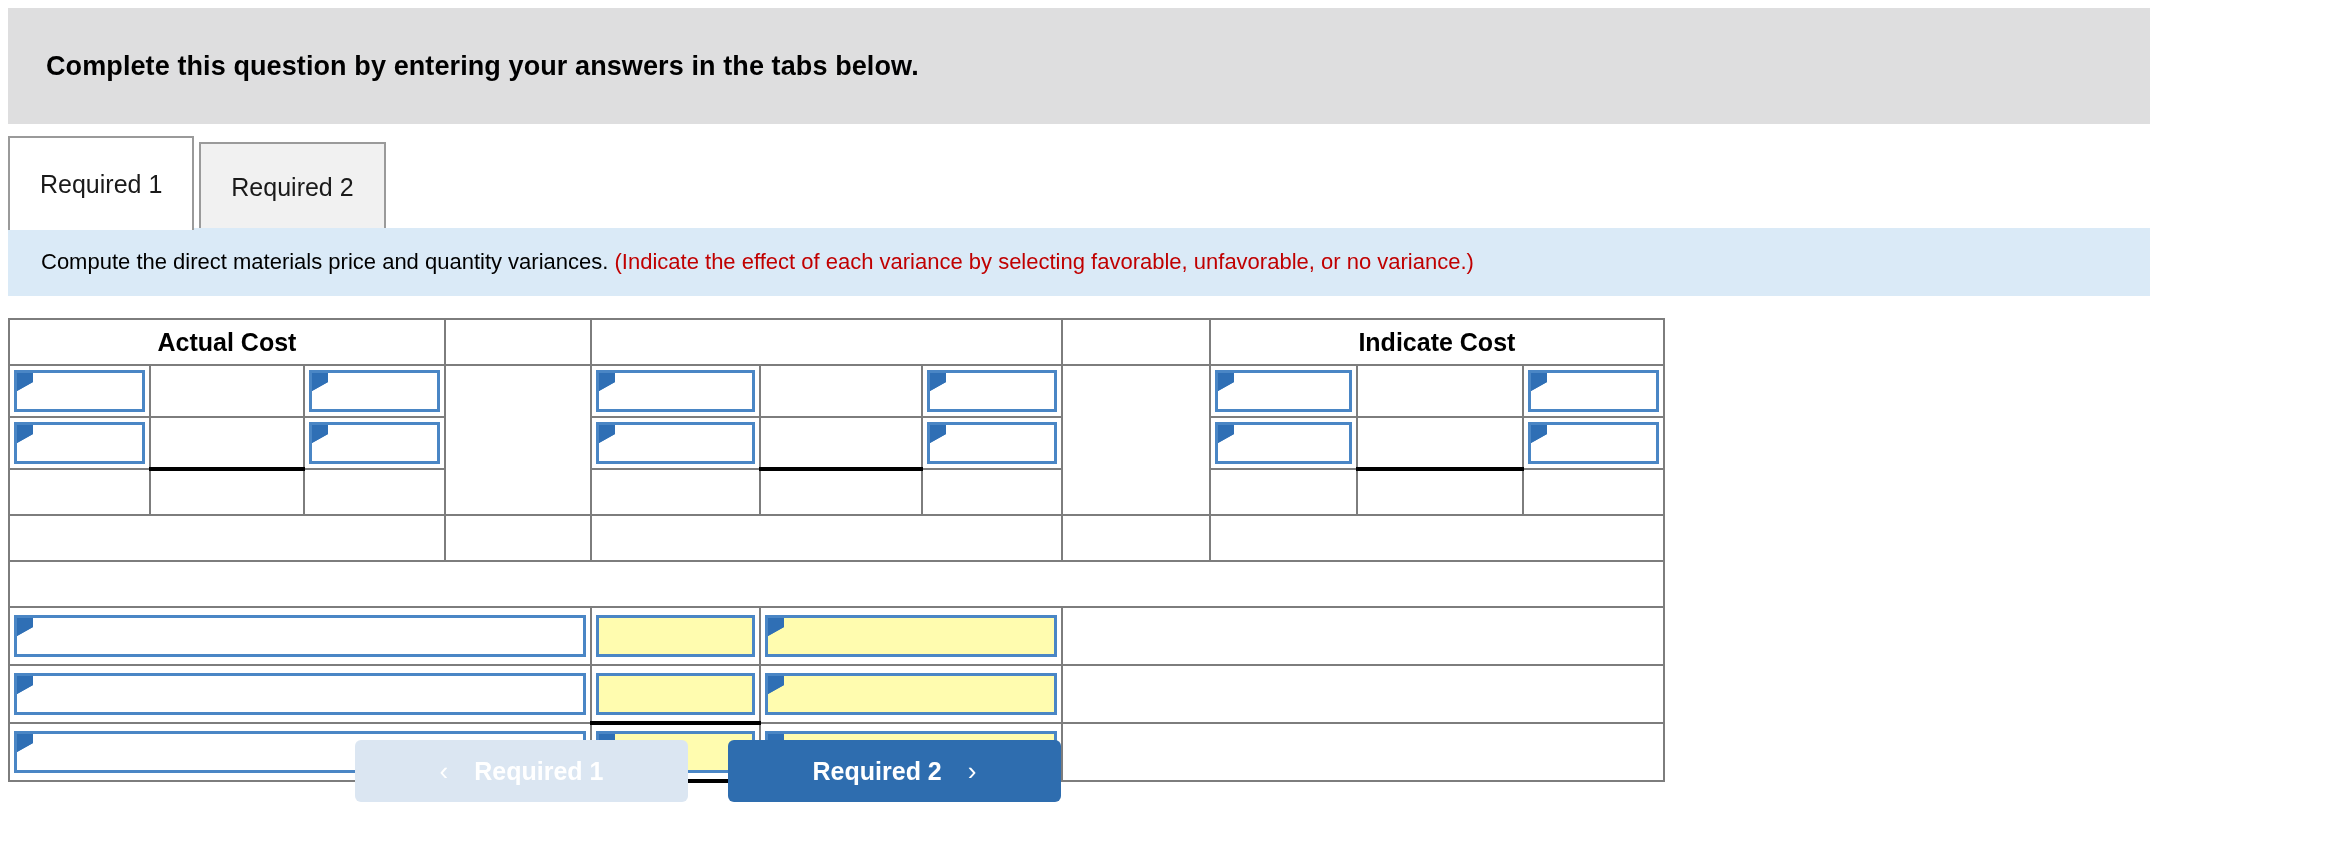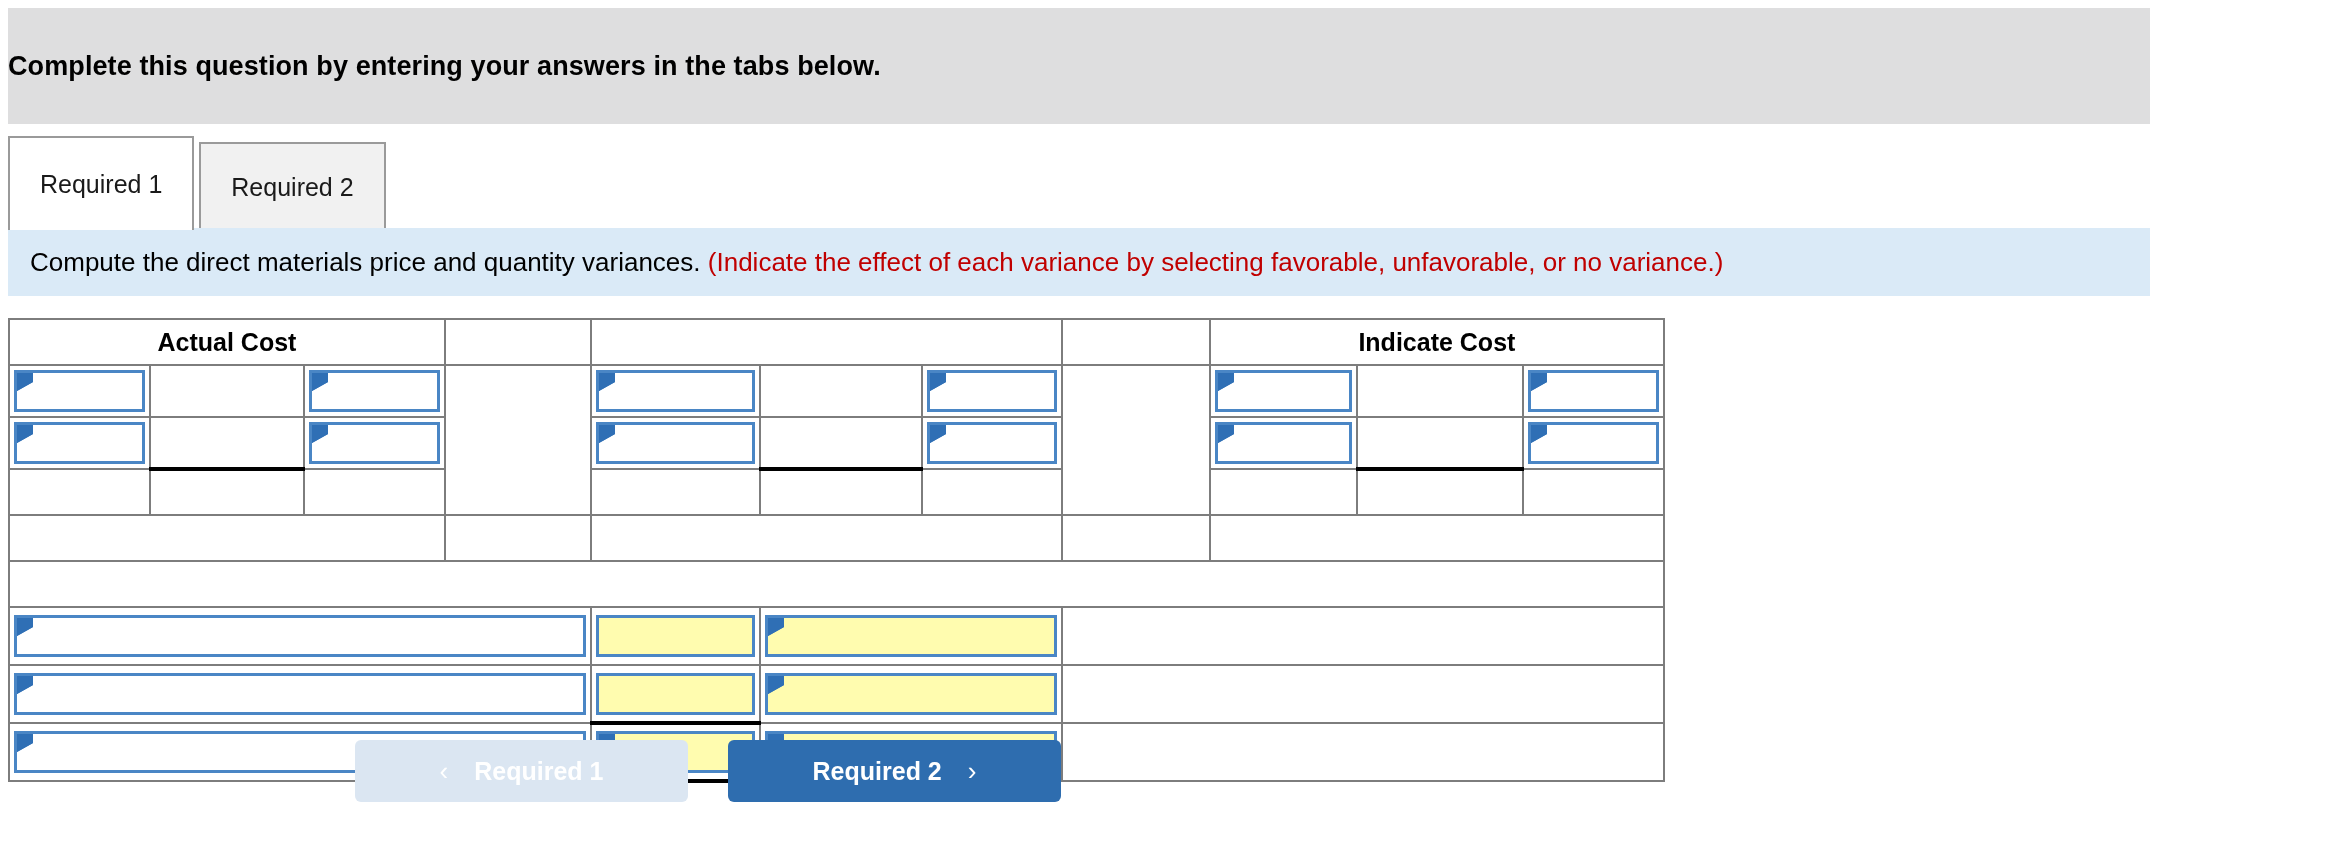--- a/index.html
+++ b/index.html
@@ -19,20 +19,21 @@
   
   .banner {
     position: absolute;
     left: 8px; top: 8px;
     width: 2142px; height: 116px;
     background: #dededf;
     display: flex;
     align-items: center;
   }
   .banner-text {
+    margin-left: 38px;
     font-size: 27px;
     font-weight: bold;
     color: #000000;
     letter-spacing: .1px;
   }
 
   
   .tabstrip {
     position: absolute;
     left: 8px; top: 134px;
@@ -64,22 +65,22 @@
   
   .instruction {
     position: absolute;
     left: 8px; top: 228px;
     width: 2142px; height: 68px;
     background: #daeaf7;
     display: flex;
     align-items: center;
   }
   .instruction-inner {
-    margin-left: 22px;
-    font-size: 26px;
+    margin-left: 33px;
+    font-size: 22px;
     color: #000;
     white-space: nowrap;
   }
   .instruction-inner .hint { color: #c00000; }
 
   
   .sheet {
     position: absolute;
     left: 8px; top: 318px;
     width: 1657px;

